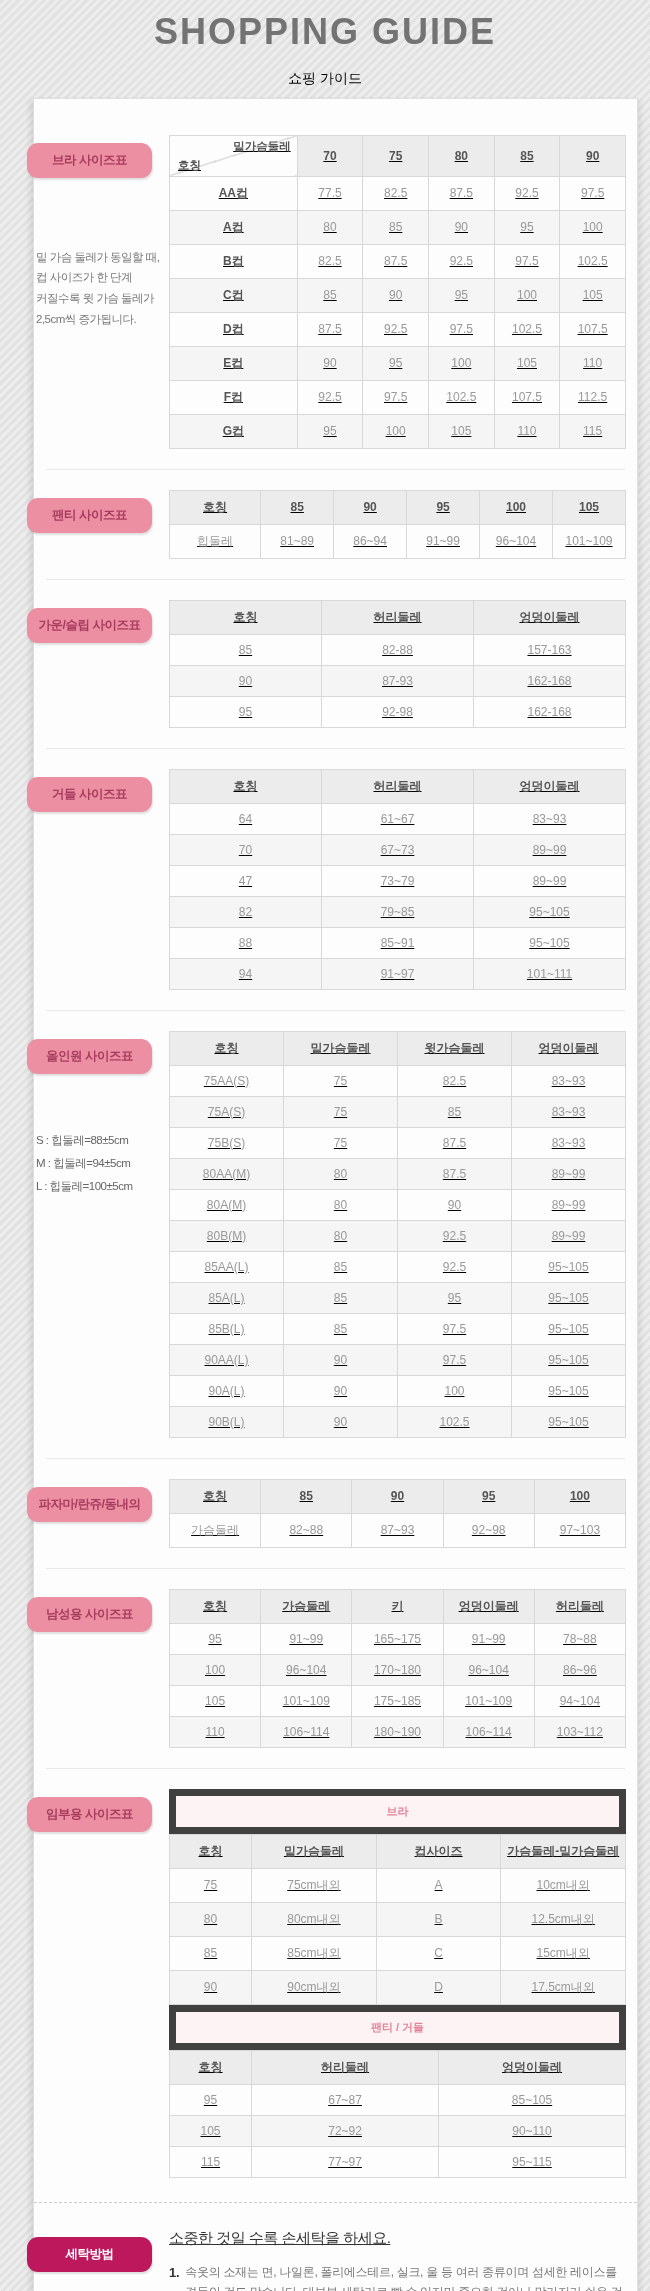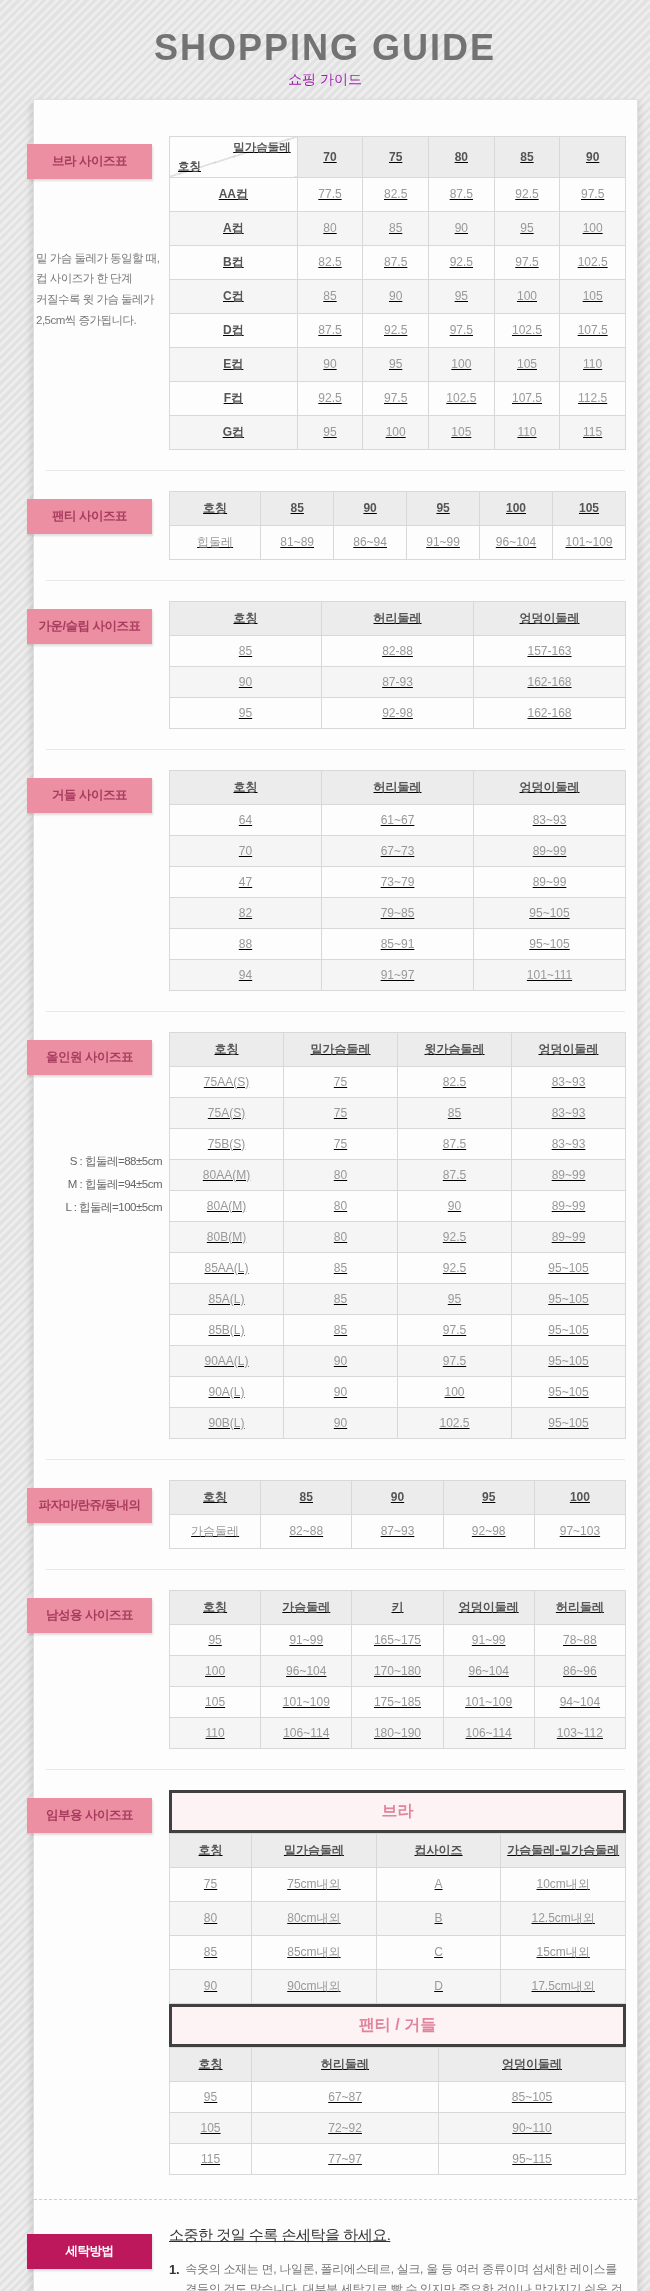--- a/index.html
+++ b/index.html
@@ -3,67 +3,68 @@
 <meta charset="utf-8">
 <style>
   html,body{margin:0;padding:0;}
   body{
     width:650px;
     background:#e7e7e7;
     background-image:repeating-linear-gradient(135deg,#e2e2e2 0px,#e2e2e2 3px,#ededed 3px,#ededed 6px);
     font-family:"Liberation Sans","DejaVu Sans",sans-serif;
     -webkit-font-smoothing:antialiased;
   }
-  .page-header{text-align:center;padding:28px 0 10px;border-radius:13px;}
+  .page-header{text-align:center;padding:12px 0 10px;border-radius:13px;}
   .page-title{font-size:36px;font-weight:bold;color:#737373;letter-spacing:2px;line-height:1.1;}
-  .page-subtitle{font-size:14px;color:#a21caf;margin-top:3px;}
+  .page-subtitle{font-size:14px;color:#000000;margin-top:18px;}
 
   .container{
     margin-left:33px;
     width:605px;
     box-sizing:border-box;
     background:#fdfdfd;
     border:1px solid #e0e0e0;
     box-shadow:-3px 3px 6px rgba(0,0,0,.10), 3px 3px 6px rgba(0,0,0,.08);
     padding:30px 0 28px;
   }
 
   .section{position:relative;padding:0 11px 0 135px;margin:6px 0 10px;min-height:60px;}
   .sec-label{
     position:absolute;left:-7px;top:8px;width:125px;
     background:#ec8fa3;color:#a73c5e;
     font-weight:bold;font-size:12.5px;text-align:center;
     padding:9px 0;letter-spacing:-0.5px;
     box-shadow:1px 2px 2px rgba(0,0,0,.12);
+    border-radius:11px;
   }
   .sec-label.blue{background:#be185d;color:#ffffff;}
   .sec-note{
     position:absolute;left:2px;top:78px;width:126px;
     font-size:11.5px;color:#777;line-height:1.8;letter-spacing:-0.5px;margin-top:34px;
   }
-  .sec-note.tight{top:84px;line-height:2.0;color:#666;text-align:right;}
+  .sec-note.tight{top:64px;line-height:2.0;color:#666;}
 
   table{width:100%;border-collapse:collapse;table-layout:fixed;background:#fdfdfd;text-decoration:underline;}
   th,td{border:1px solid #d8d8d8;text-align:center;font-size:12px;padding:8px 4px;overflow:hidden;}
   th{background:#ececec;color:#555;font-weight:bold;}
   td{color:#999;}
   tbody tr:nth-child(even) td{background:#f5f5f5;}
   td.row-head{color:#555;font-weight:bold;text-align:center;}
 
   th.diag{
     background:#fdfdfd;position:relative;padding:2px 0;
     background-image:linear-gradient(to bottom right,transparent calc(50% - 0.5px),#c9c9c9 calc(50% - 0.5px),#c9c9c9 calc(50% + 0.5px),transparent calc(50% + 0.5px));
     font-weight:bold;color:#555;
   }
   .diag-top{display:block;text-align:right;padding:1px 6px 2px 0;font-size:11.5px;}
   .diag-bottom{display:block;text-align:left;padding:2px 0 1px 8px;font-size:11.5px;}
 
   .mat-band{
-    border:3px solid #404040;background:#fdf2f4;color:#e2849b;
-    text-align:center;font-size:16px;font-weight:bold;padding:8px 0;
+    border:7px solid #404040;background:#fdf2f4;color:#e2849b;
+    text-align:center;font-size:11px;font-weight:bold;padding:8px 0;
   }
 
   .divider{border:none;border-top:1px solid #e8e8e8;margin:20px 12px;}
   .divider.dashed{border-top:1px dashed #cfcfcf;margin:24px 0 26px;}
 
   .wash-title{font-size:15px;font-weight:normal;color:#333;text-decoration:underline;margin:6px 0 14px;letter-spacing:-0.5px;}
   .wash-item{display:flex;align-items:flex-start;font-size:12px;color:#777;line-height:1.7;margin-bottom:12px;letter-spacing:-0.3px;}
   .wash-num{font-weight:bold;color:#333;margin-right:6px;font-size:13px;flex:0 0 auto;}
 </style>
 </head>

